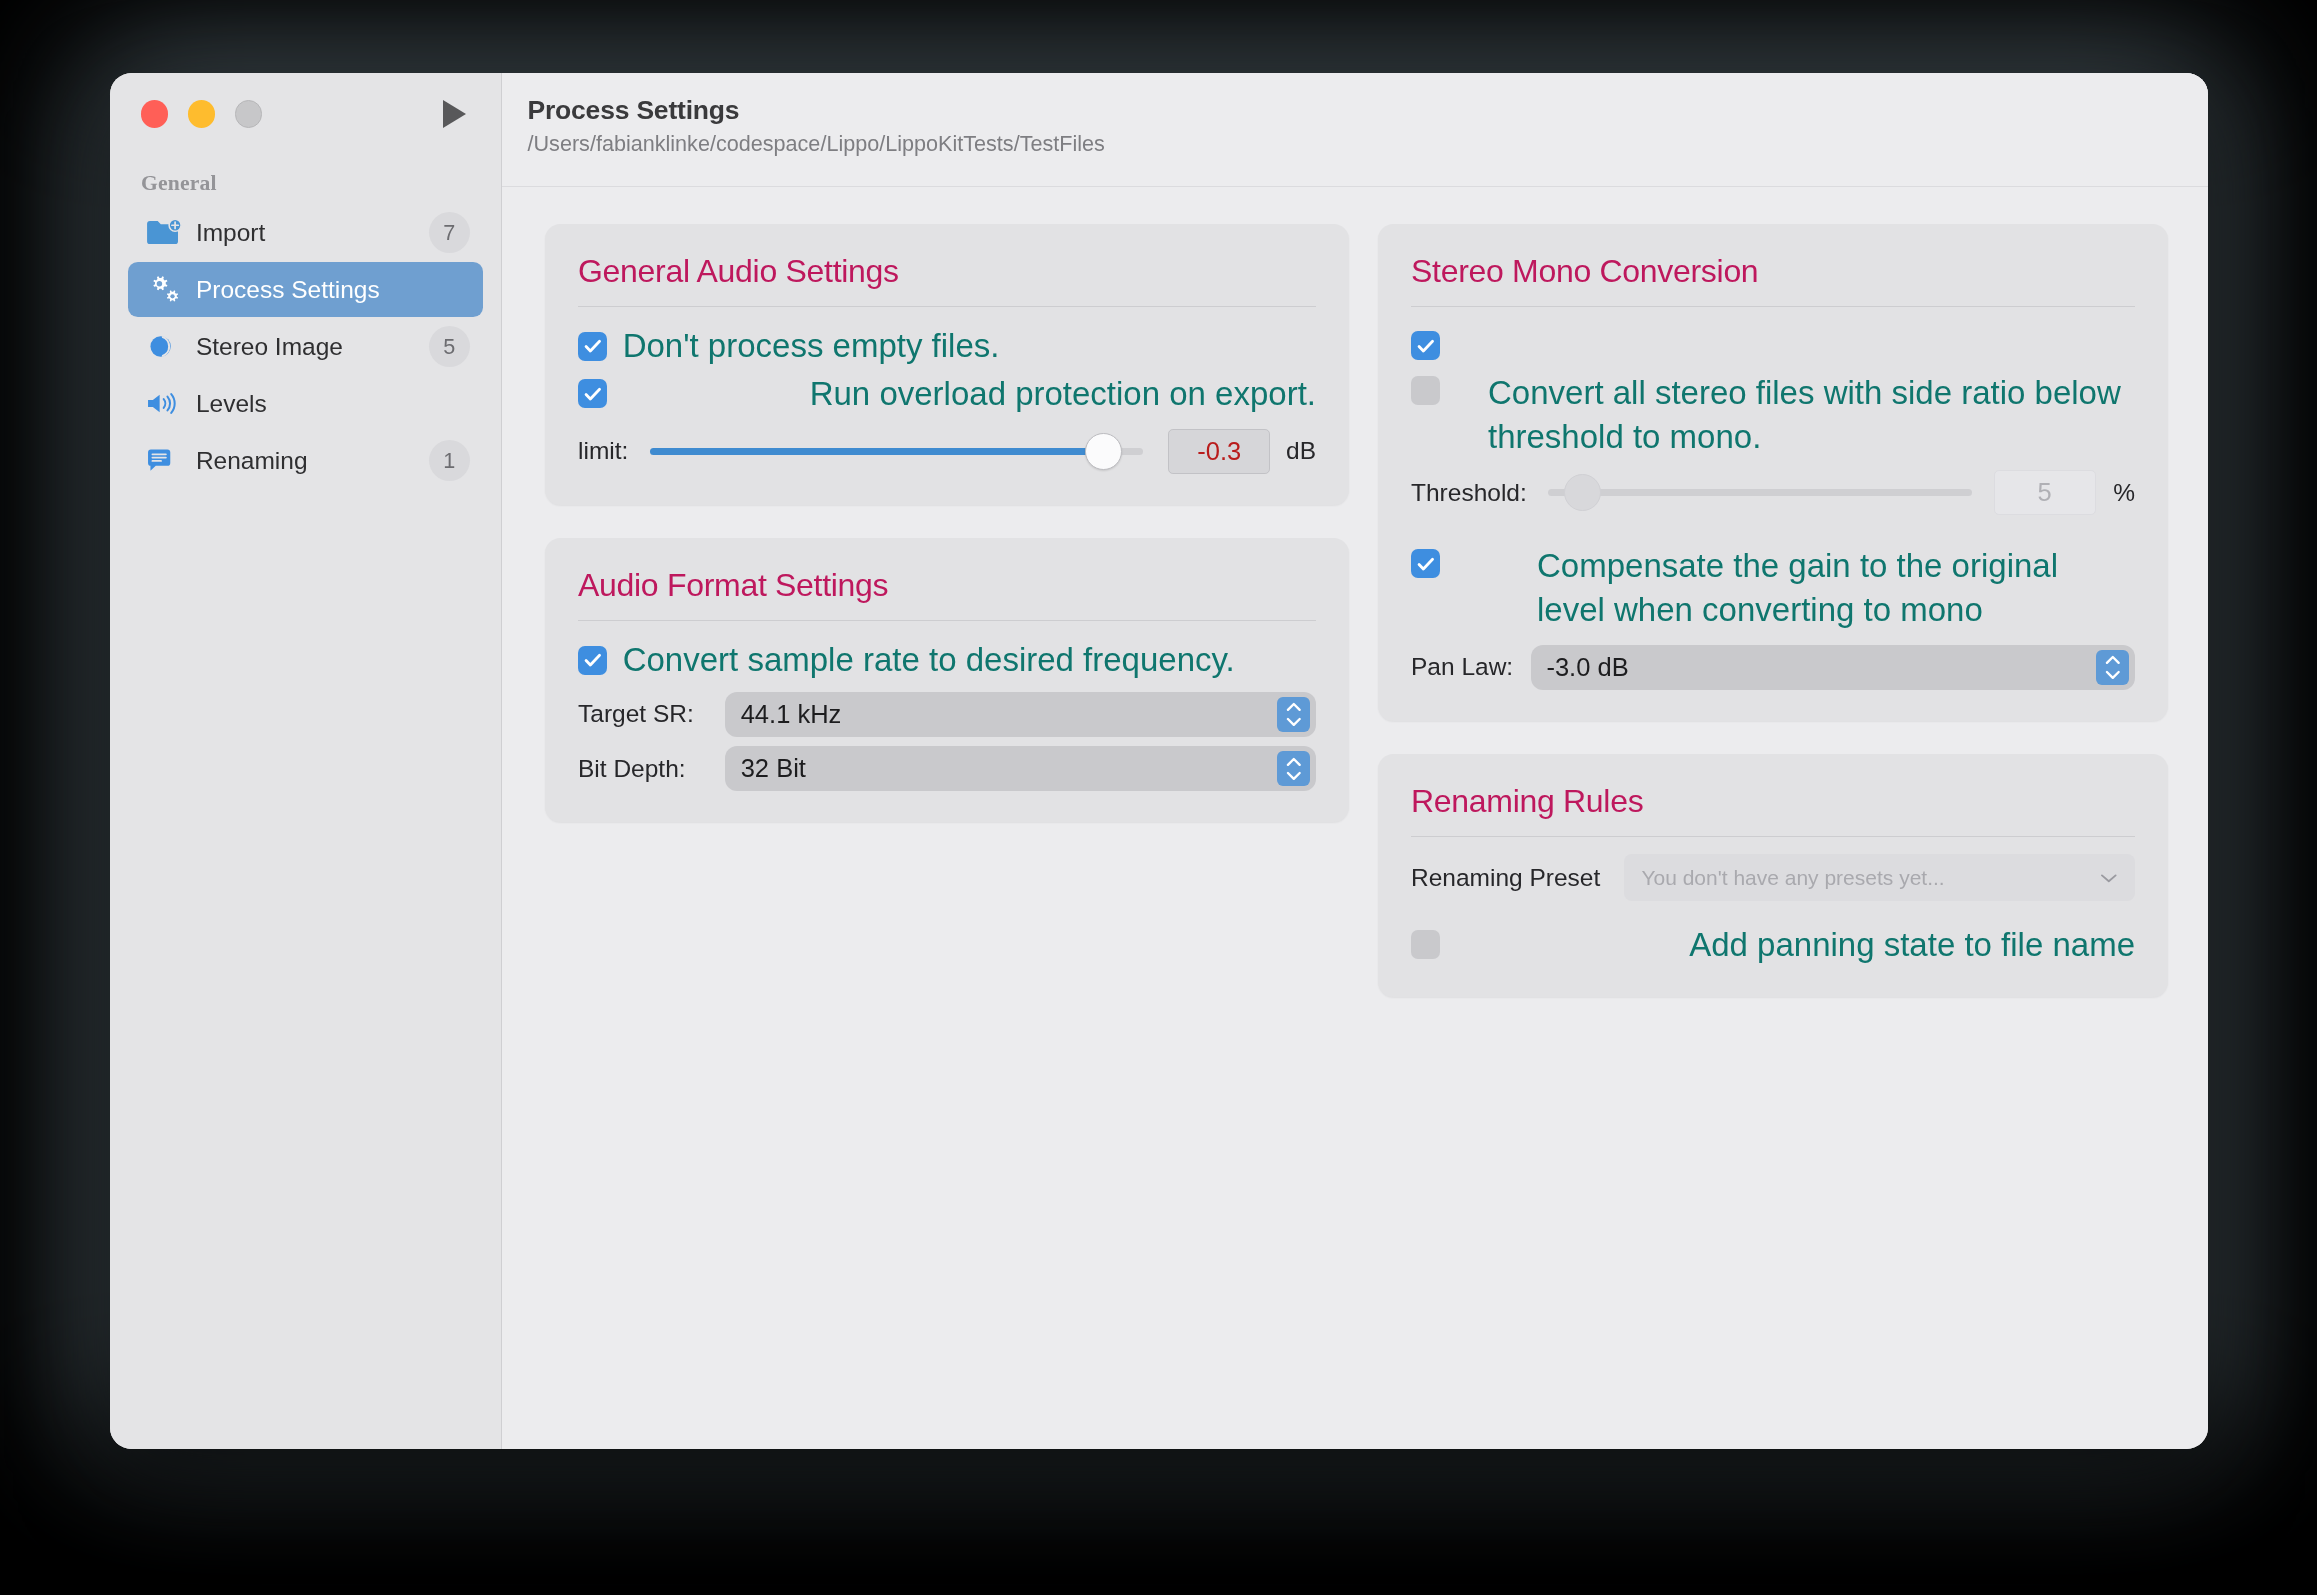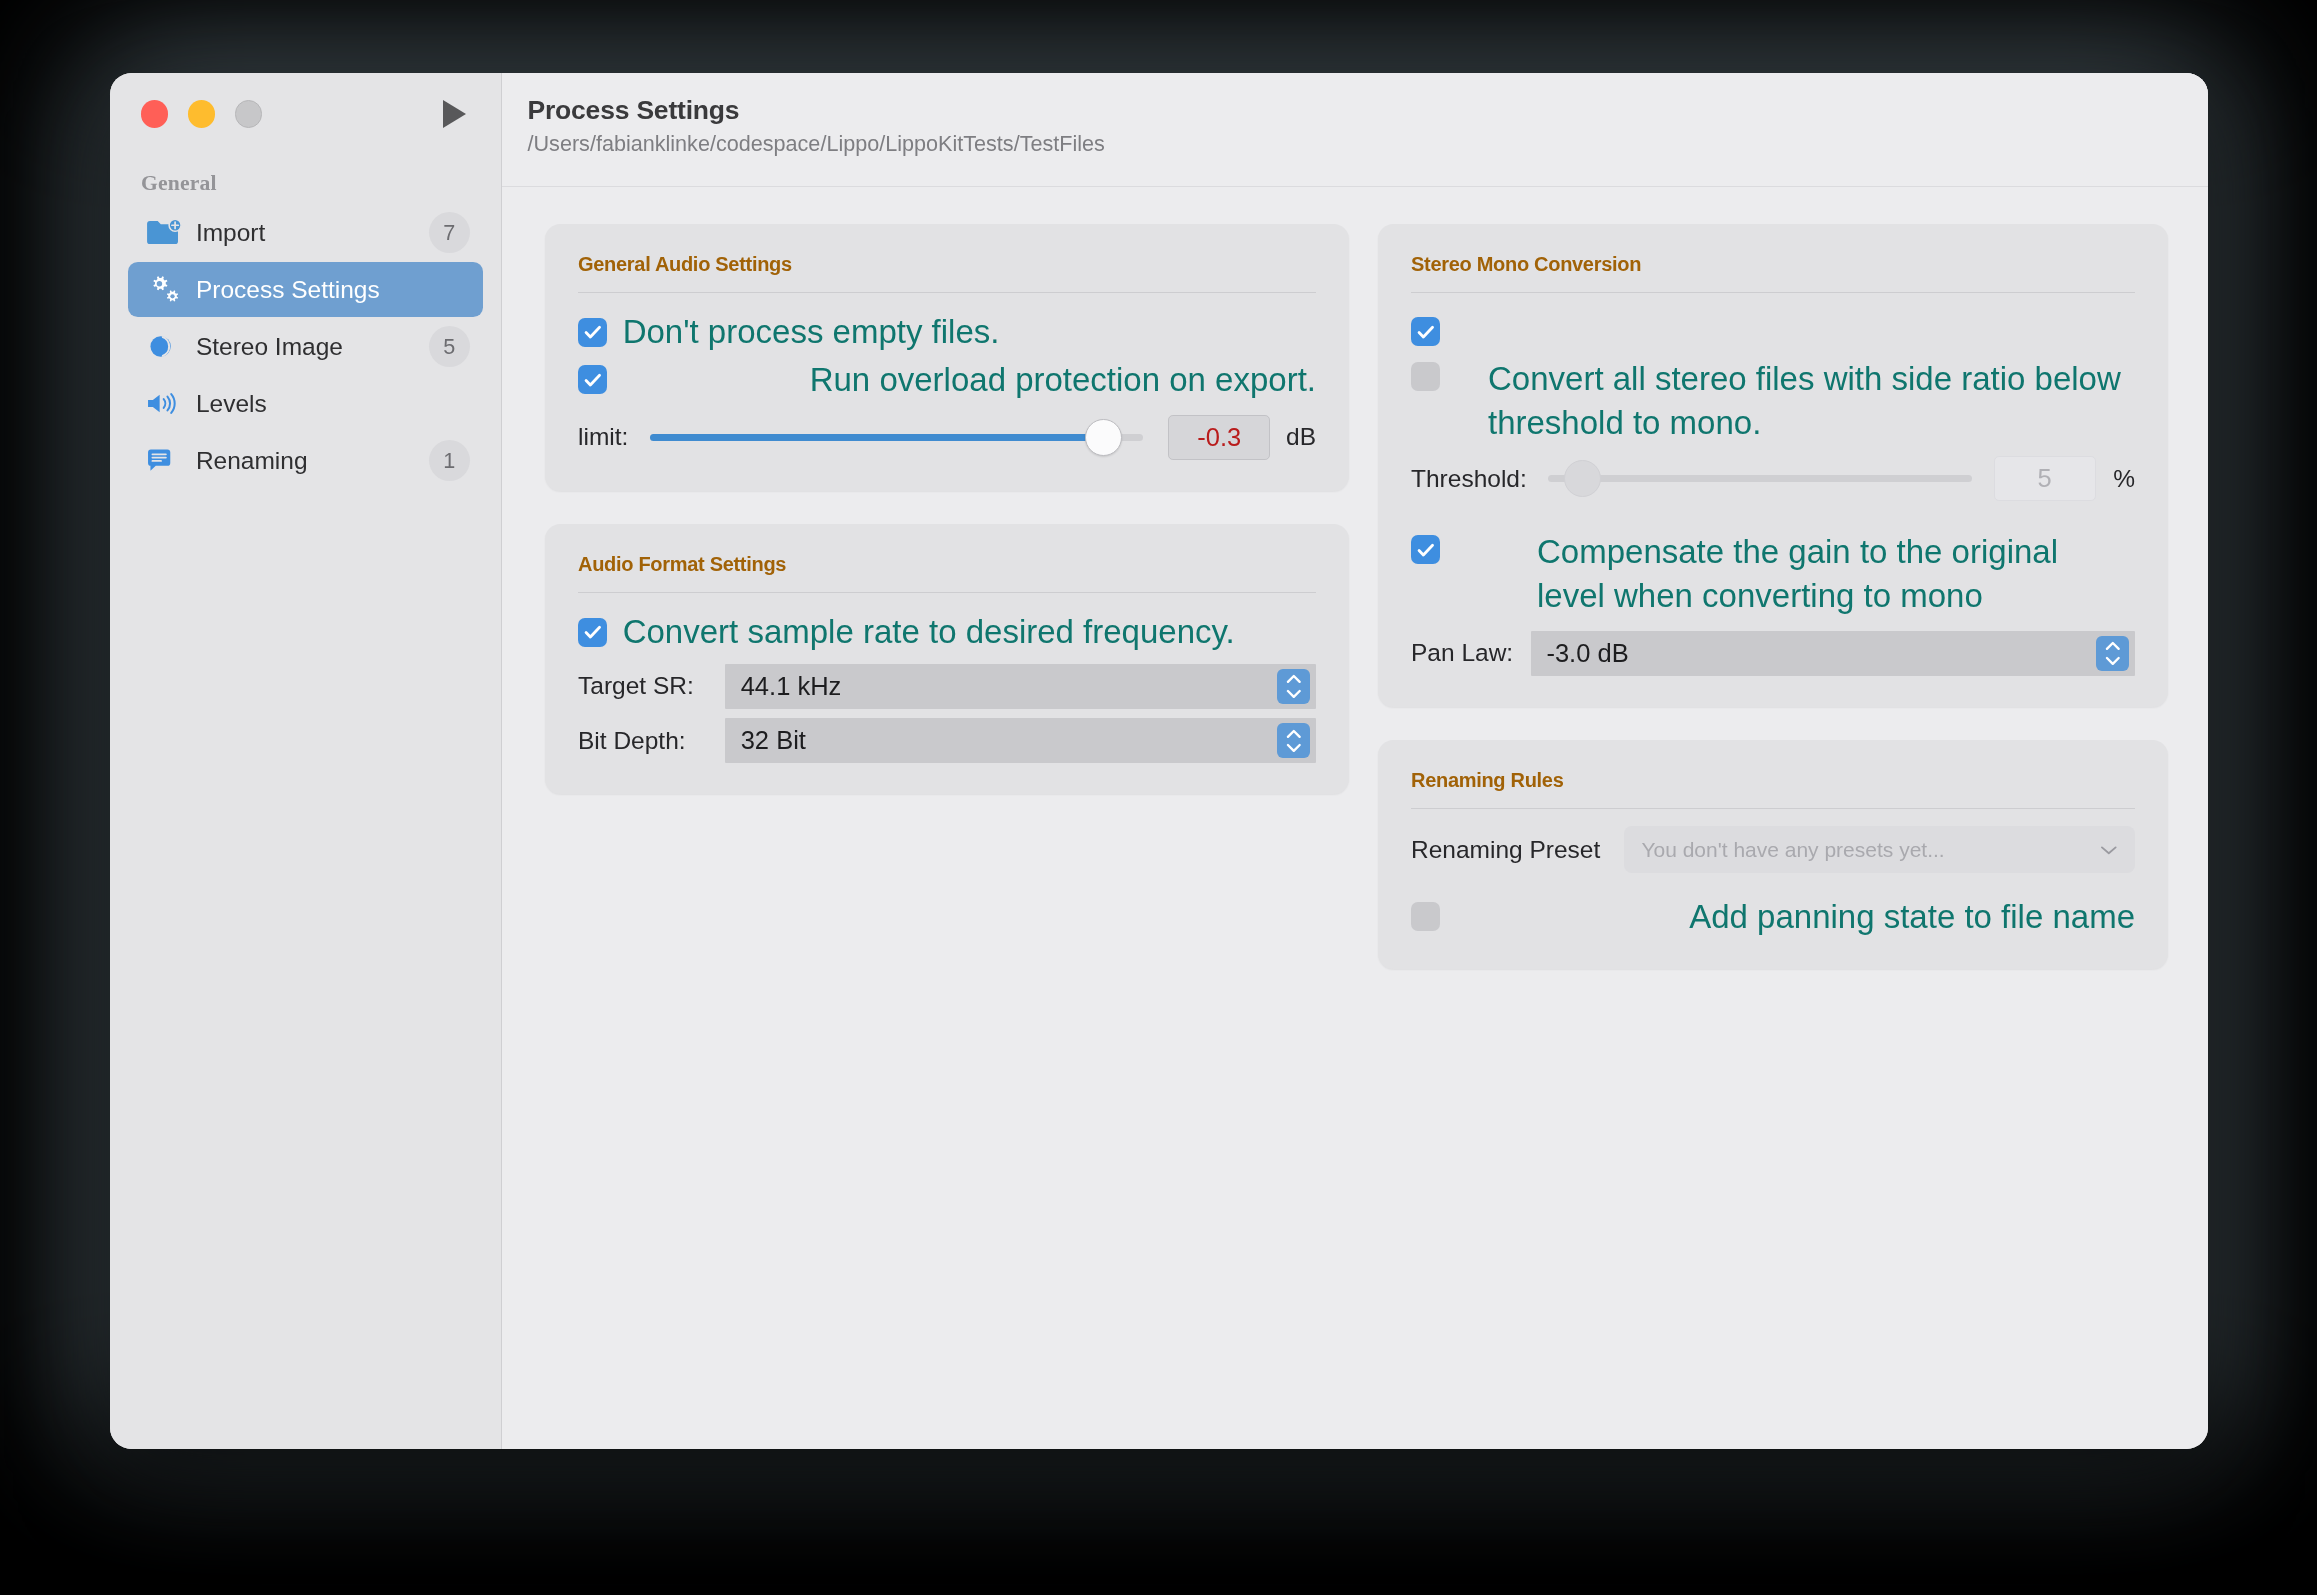--- a/index.html
+++ b/index.html
@@ -133,23 +133,23 @@
   .col.left  { width: 804px; flex: 0 0 804px; }
   .col.right { width: 790px; flex: 0 0 790px; }
 
   .card {
     background: #e2e2e4;
     border-radius: 15.7px;
     padding: 29px 33px 31px 33px;
     box-shadow: 0 1px 2px rgba(0,0,0,.06);
   }
   .card h2 {
-    font-size: 20px;
-    font-weight: bold;
-    color: #a16207;
+    font-size: 32px;
+    font-weight: normal;
+    color: #be185d;
     letter-spacing: -0.3px;
     margin-bottom: 15.7px;
   }
   .card hr {
     border: none;
     border-top: 1px solid #cdcdd0;
     margin: 0 0 17.6px 0;
   }
 
   .row { display: flex; align-items: center; min-height: 43px; }
@@ -190,21 +190,21 @@
     font-size: 25.5px; color: #b91c1c;
   }
   .numfield.disabled { background: #e6e6e9; border-color: #dcdce0; color: #b0b0b5; }
   .unit { font-size: 24.5px; color: #27272a; margin-left: 15.7px; }
   .unit.pct { margin-left: 17.6px; }
 
   
   .popup {
     flex: 1; height: 45px;
     background: #c9c9cc;
-    border-radius: 1px;
+    border-radius: 12px;
     display: flex; align-items: center;
     padding: 0 5.9px 0 15.7px;
     position: relative;
     min-width: 0;
   }
   .popup .val { font-size: 25.5px; color: #1d1d1f; white-space: nowrap; }
   .chev-box {
     margin-left: auto;
     width: 33px; height: 35px;
     border-radius: 5.9px;

